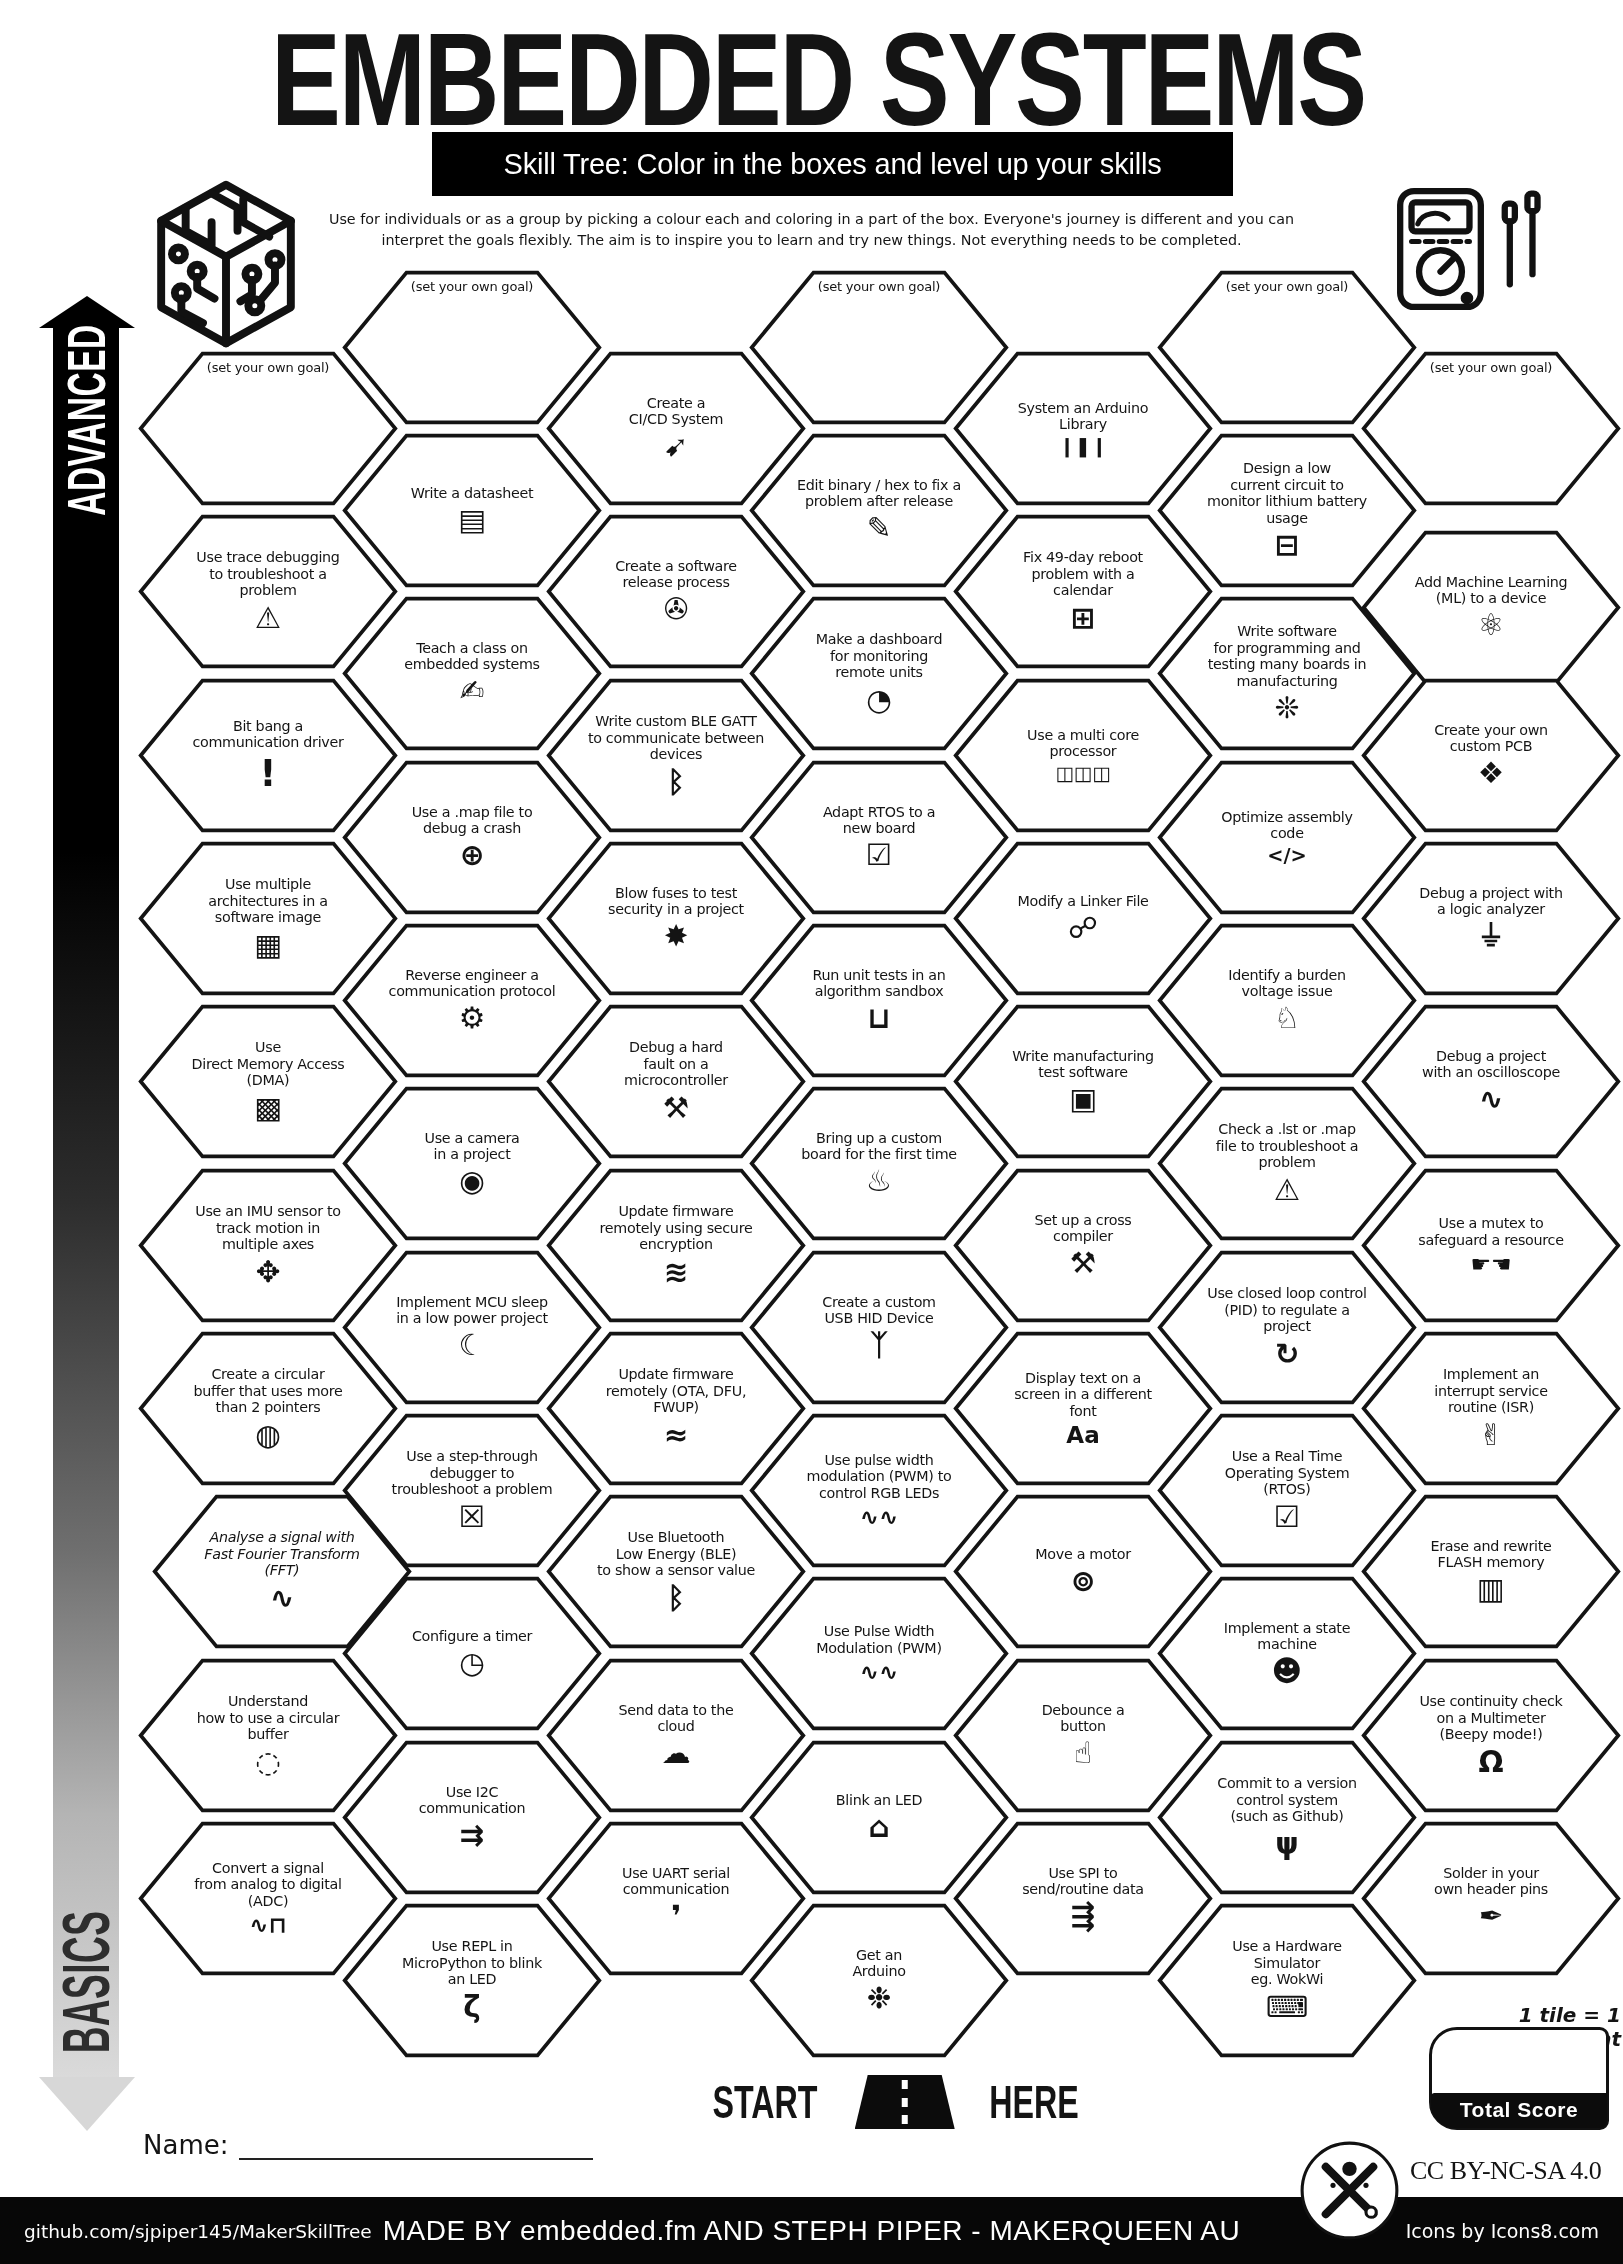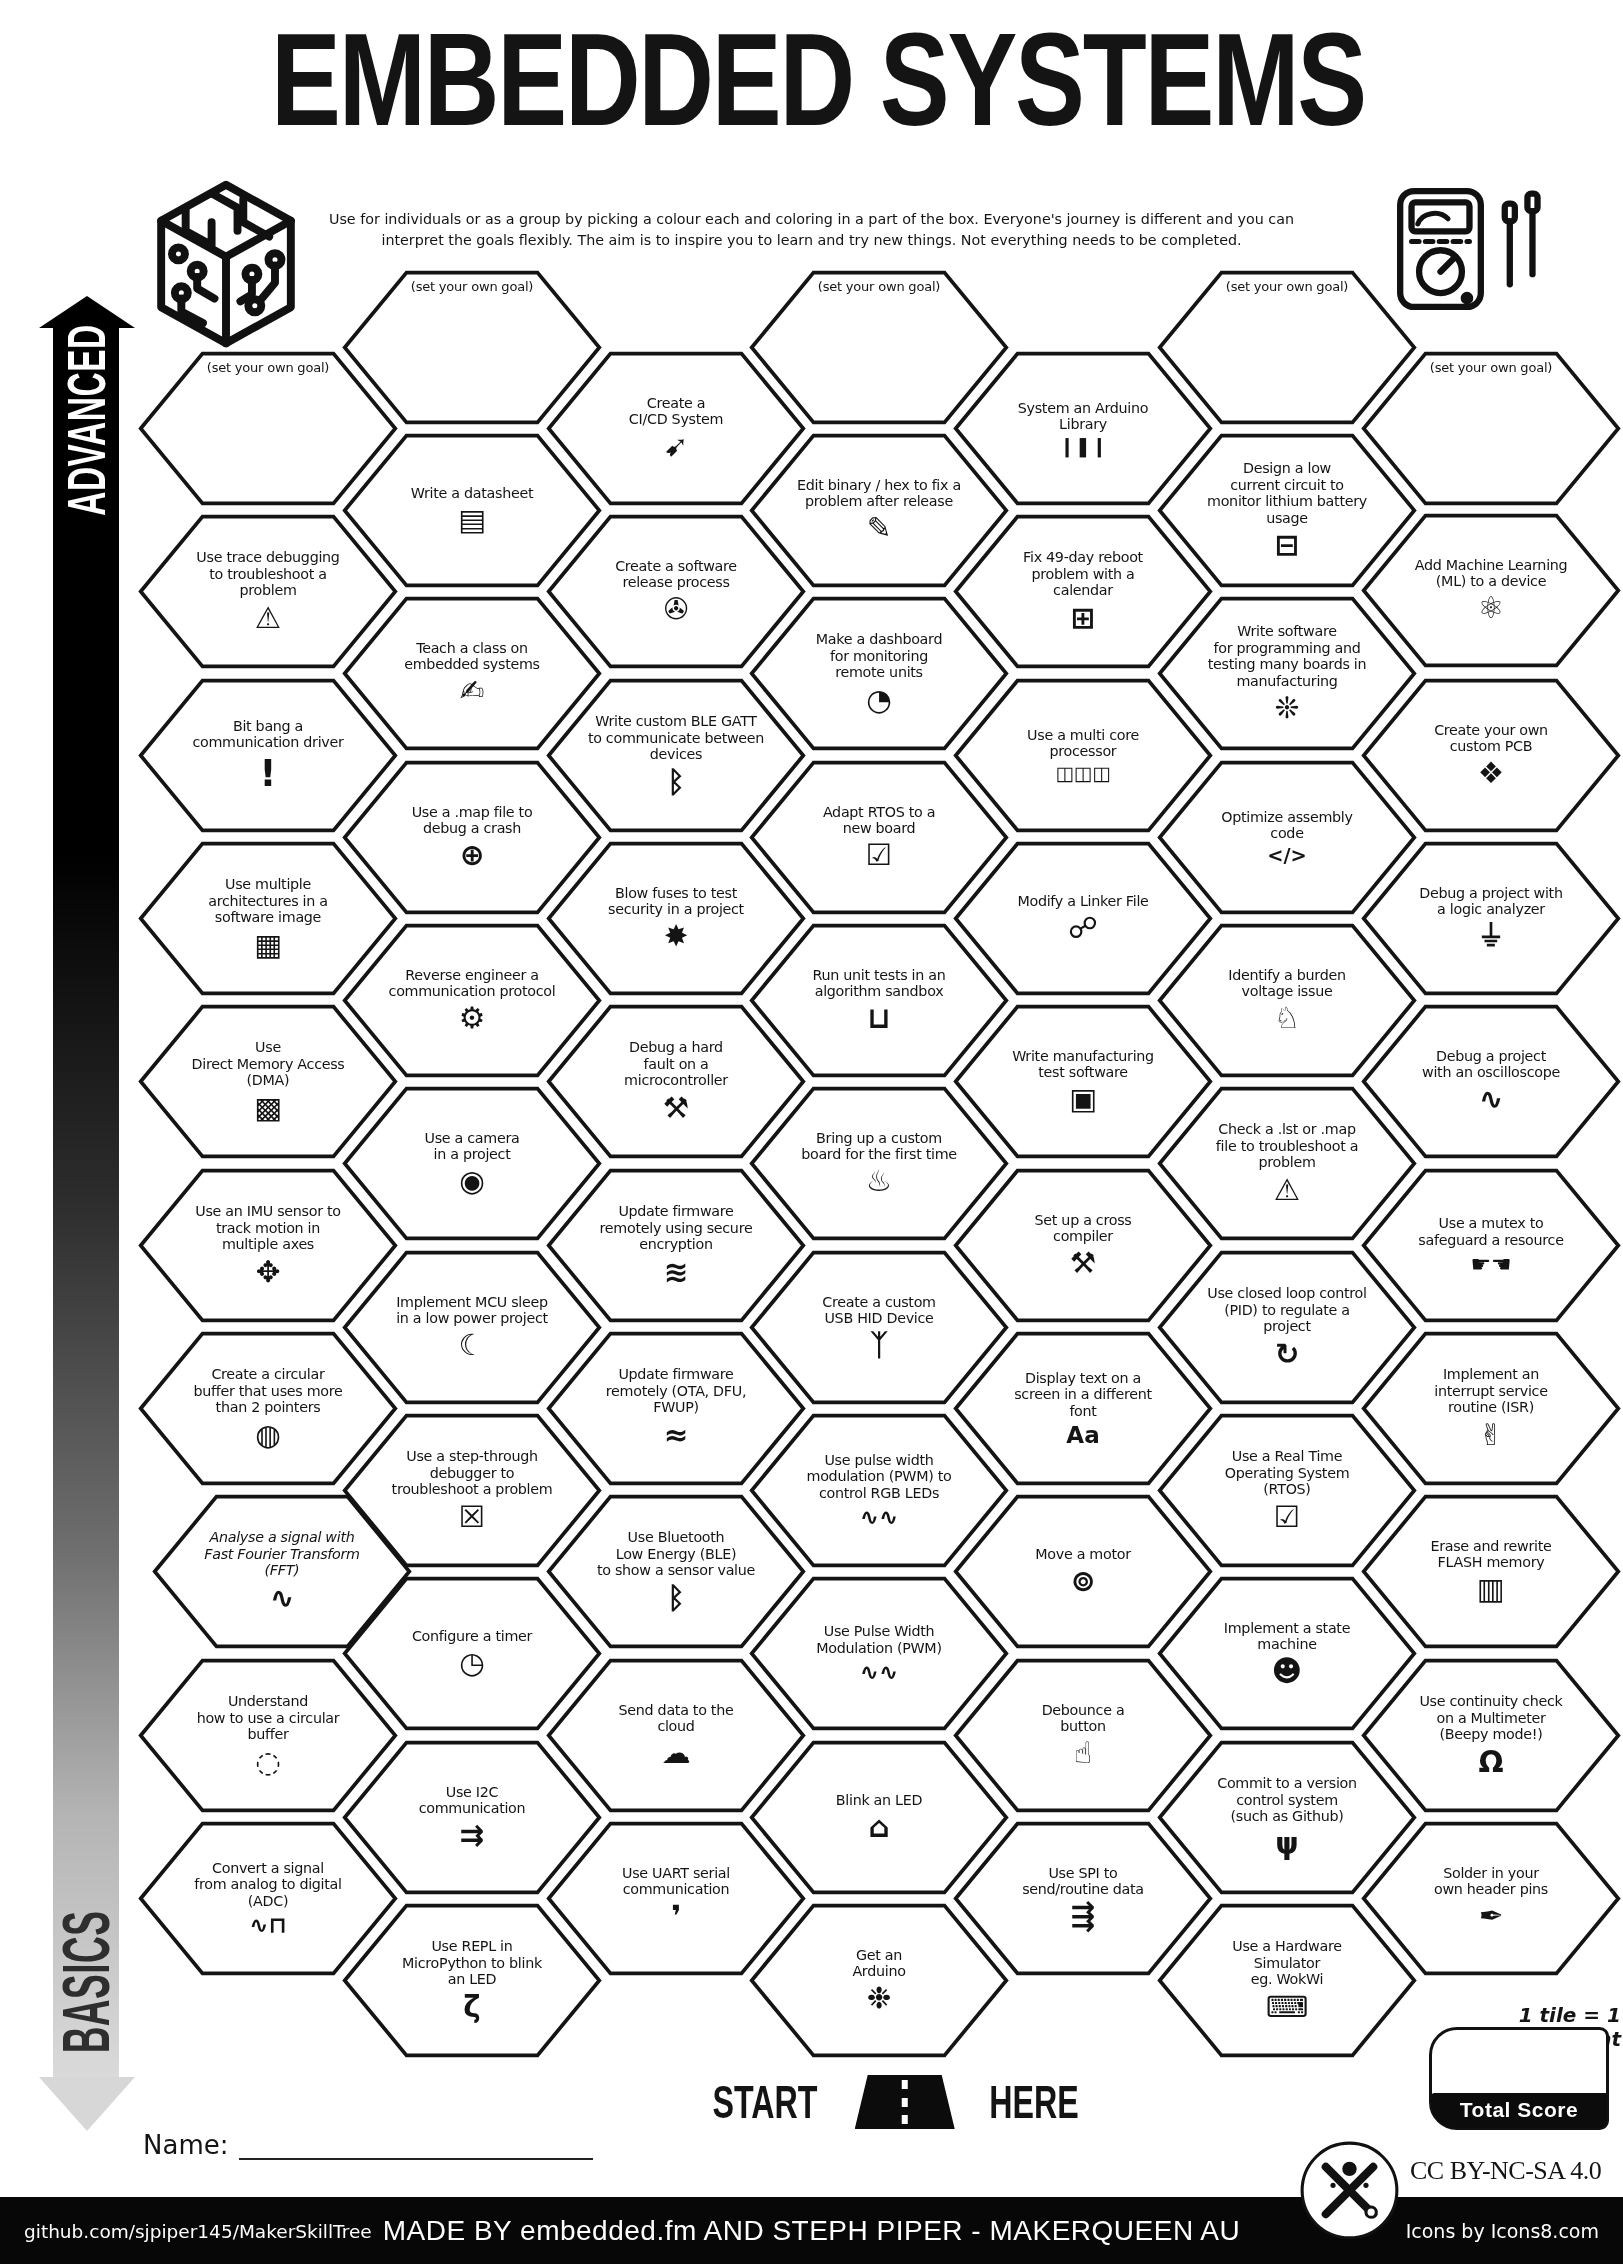--- a/index.html
+++ b/index.html
@@ -76,20 +76,21 @@
   .footer-center{position:absolute;left:0;width:100%;top:50%;transform:translateY(-50%);
                  text-align:center;font-family:"Liberation Sans",sans-serif;font-size:28px;letter-spacing:0.5px;}
   .footer-right{position:absolute;right:24px;top:50%;transform:translateY(-50%);font-size:19px;}
 </style>
 </head>
 <body>
 
 <div class="page">
 
   <div class="title">EMBEDDED SYSTEMS</div>
+  <div class="subtitle">Skill Tree:  Color in the boxes and level up your skills</div>
   <div class="description">Use for individuals or as a group by picking a colour each and coloring in a part of the box.  Everyone's journey is different and you can
 interpret the goals flexibly.  The aim is to inspire you to learn and try new things. Not everything needs to be completed.</div>
 
   <svg class="logo-brain" viewBox="0 0 100 118">
     <g fill="none" stroke="#111" stroke-width="5.5" stroke-linejoin="round" stroke-linecap="round">
       <polygon points="50,4 95,29 95,89 50,114 5,89 5,29"></polygon>
       <polyline points="5,29 50,54 95,29"></polyline>
       <line x1="50" y1="54" x2="50" y2="114"></line>
       <polyline points="22,20 22,36 40,46 40,30"></polyline>
       <polyline points="40,10 58,20 58,36"></polyline>
@@ -781,21 +782,21 @@
   </div>
       <div class="hex goal" style="left: 1360px; top: 350px;">
     <svg class="hex-shape" viewBox="0 0 284 170" preserveAspectRatio="none">
       <polygon points="4,85 71,4 213,4 280,85 213,166 71,166"></polygon>
     </svg>
     <div class="content">
       <div class="hex-label">(set your own goal)</div>
 
     </div>
   </div>
-      <div class="hex" style="left: 1360px; top: 512px; text-decoration: underline;">
+      <div class="hex" style="left: 1360px; top: 529px; text-decoration: underline;">
     <svg class="hex-shape" viewBox="0 0 284 170" preserveAspectRatio="none">
       <polygon points="4,85 71,4 213,4 280,85 213,166 71,166"></polygon>
     </svg>
     <div class="content">
       <div class="hex-label">Add Machine Learning
 (ML) to a device</div>
       <div class="hex-icon">⚛</div>
     </div>
   </div>
       <div class="hex" style="left: 1360px; top: 677px;">

